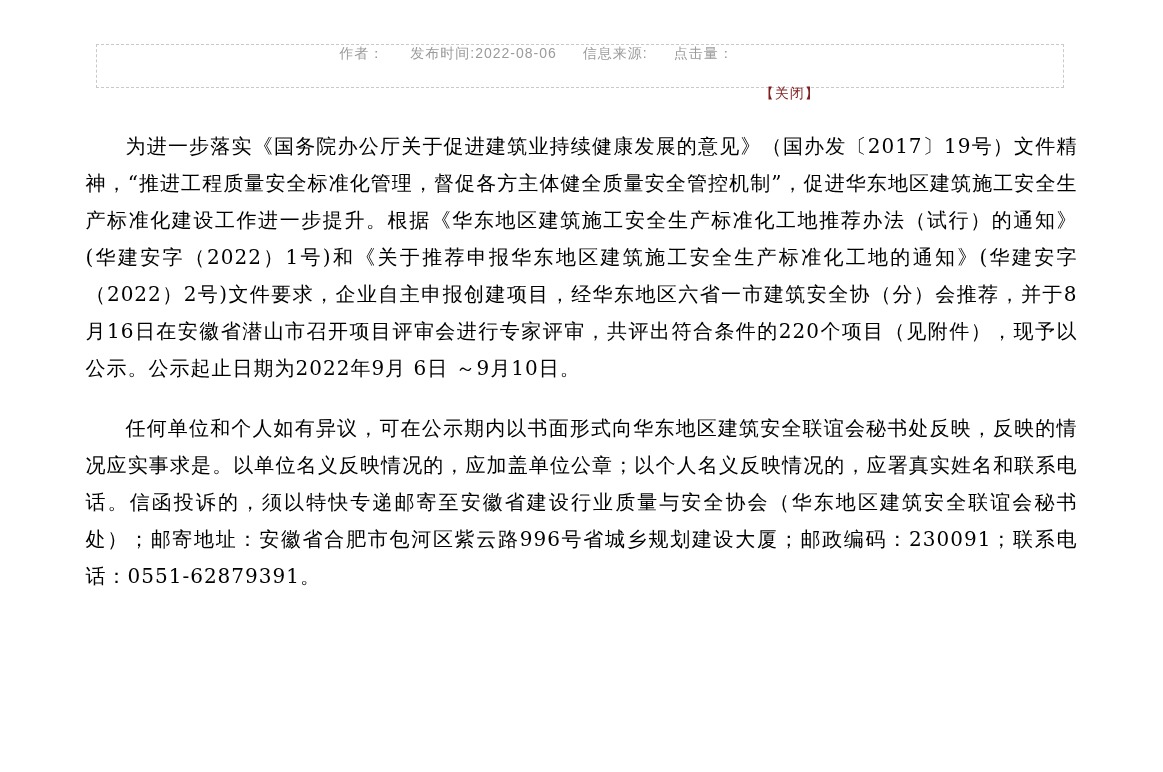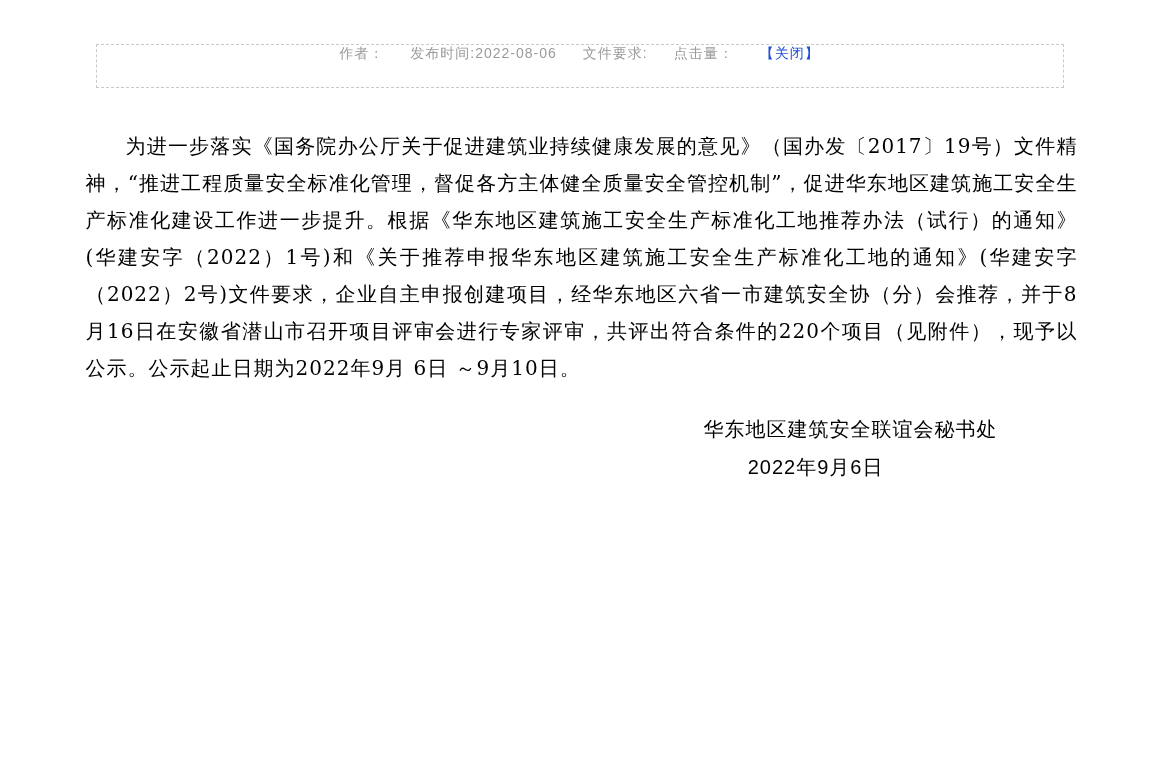--- a/index.html
+++ b/index.html
@@ -33,23 +33,24 @@
     height: 44px;
     border: 1px dashed #c9c9c9;
     display: flex;
     justify-content: center;
     gap: 26px;
     font-size: 14px;
     color: #9b9b9b;
     letter-spacing: 1px;
   }
   .meta-close {
-    color: #1d4ed8;
+    color: #7f1d1d;
     cursor: pointer;
     text-decoration: none;
+    margin-top: 40px;
   }
   .content {
     margin-top: 40px;
     font-family: "DejaVu Serif", "Liberation Serif", serif;
     font-size: 20px;
     line-height: 37px;
     letter-spacing: 1px;
     color: #000000;
     text-align: justify;
   }
@@ -79,27 +80,24 @@
 </style>
 </head>
 <body>
 
 <div class="doc">
 
 
   <div class="meta-bar">
     <span>作者：</span>
     <span>发布时间:2022-08-06</span>
-    <span>文件要求:</span>
+    <span>信息来源:</span>
     <span>点击量：</span>
     <a class="meta-close">【关闭】</a>
   </div>
 
   <div class="content">
     <p>为进一步落实《国务院办公厅关于促进建筑业持续健康发展的意见》（国办发〔2017〕19号）文件精神，“推进工程质量安全标准化管理，督促各方主体健全质量安全管控机制”，促进华东地区建筑施工安全生产标准化建设工作进一步提升。根据《华东地区建筑施工安全生产标准化工地推荐办法（试行）的通知》(华建安字（2022）1号)和《关于推荐申报华东地区建筑施工安全生产标准化工地的通知》(华建安字（2022）2号)文件要求，企业自主申报创建项目，经华东地区六省一市建筑安全协（分）会推荐，并于8月16日在安徽省潜山市召开项目评审会进行专家评审，共评出符合条件的220个项目（见附件），现予以公示。公示起止日期为2022年9月 6日 ～9月10日。</p>
+    <p>任何单位和个人如有异议，可在公示期内以书面形式向华东地区建筑安全联谊会秘书处反映，反映的情况应实事求是。以单位名义反映情况的，应加盖单位公章；以个人名义反映情况的，应署真实姓名和联系电话。信函投诉的，须以特快专递邮寄至安徽省建设行业质量与安全协会（华东地区建筑安全联谊会秘书处）；邮寄地址：安徽省合肥市包河区紫云路996号省城乡规划建设大厦；邮政编码：230091；联系电话：0551-62879391。</p>
   </div>
 
-  <div class="signature">
-    <div class="sig-org">华东地区建筑安全联谊会秘书处</div>
-    <div class="sig-date">2022年9月6日</div>
-  </div>
 
 </div>
 
 </body></html>

